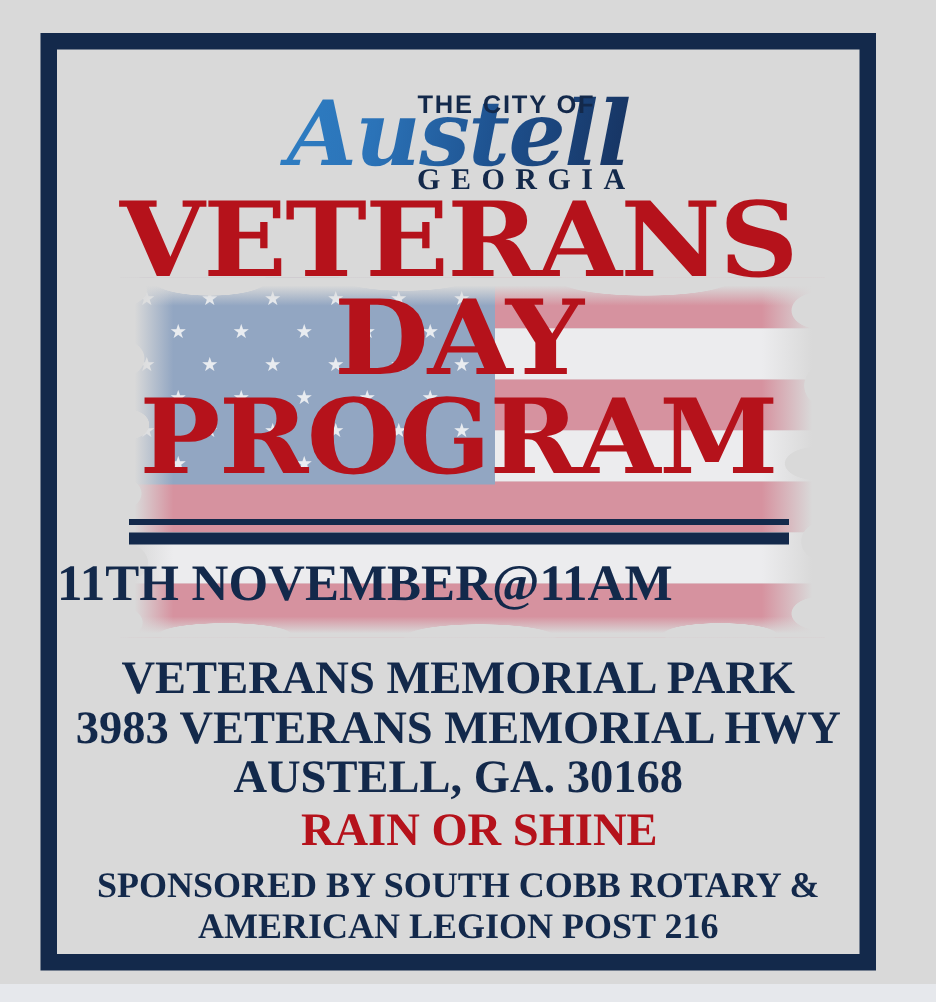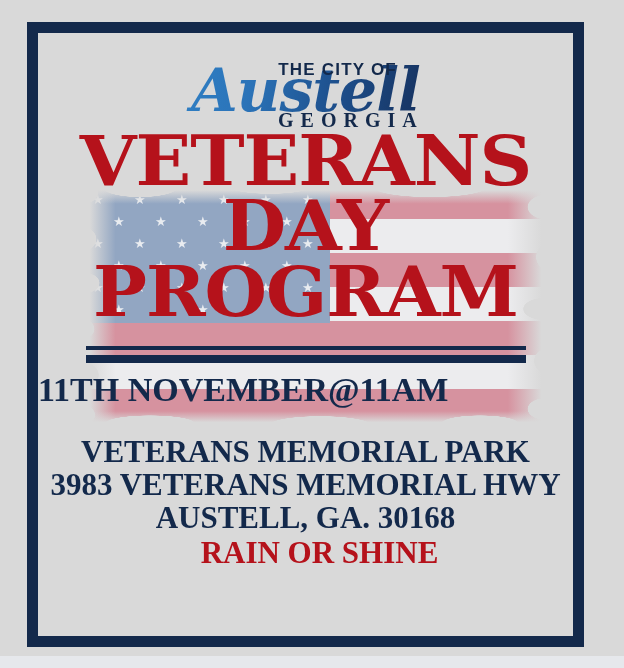--- a/index.html
+++ b/index.html
@@ -277,18 +277,22 @@
 
       <div id="date">11TH NOVEMBER@11AM</div>
 
       <div id="address">
         <span>VETERANS MEMORIAL PARK</span>
         <span>3983 VETERANS MEMORIAL HWY</span>
         <span>AUSTELL, GA. 30168</span>
         <span id="rain">RAIN OR SHINE</span>
       </div>
 
+      <div id="sponsor">
+        <span>SPONSORED BY SOUTH COBB ROTARY &amp;</span>
+        <span>AMERICAN LEGION POST 216</span>
+      </div>
 
     </div>
   </div>
 
   <div id="footer-band"></div>
 </div>
 
 </body></html>

